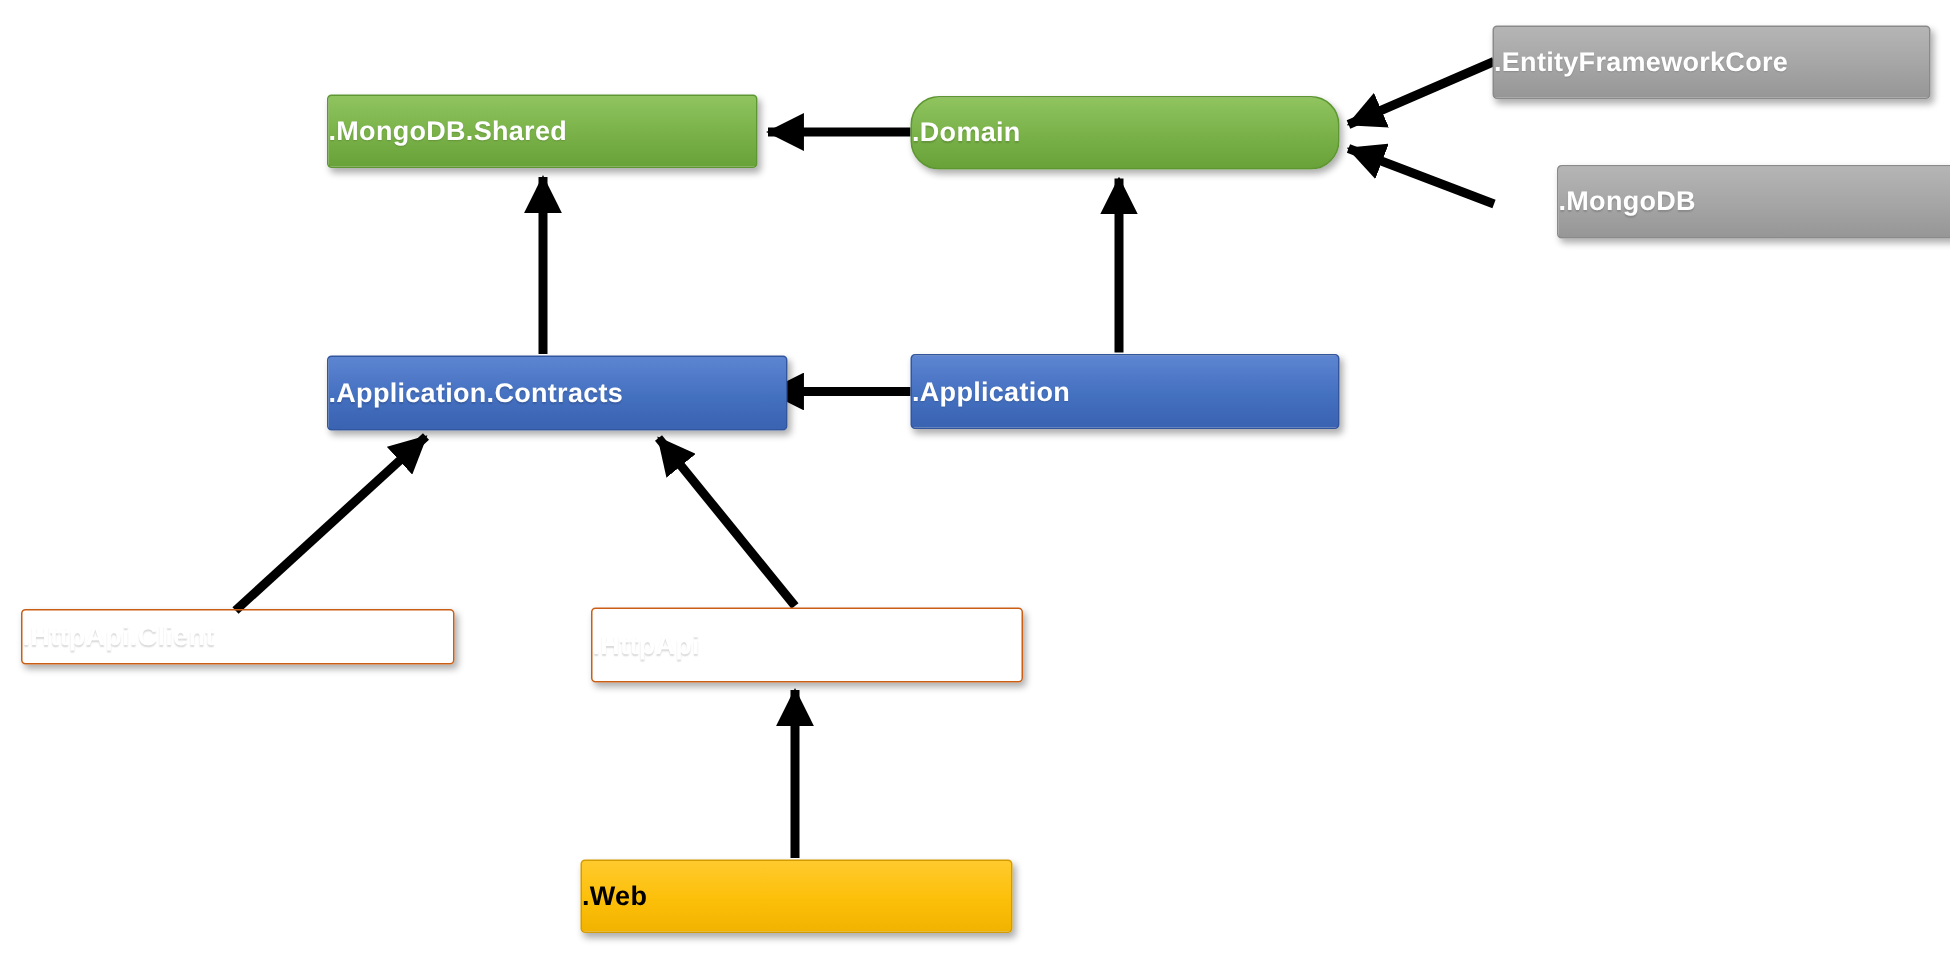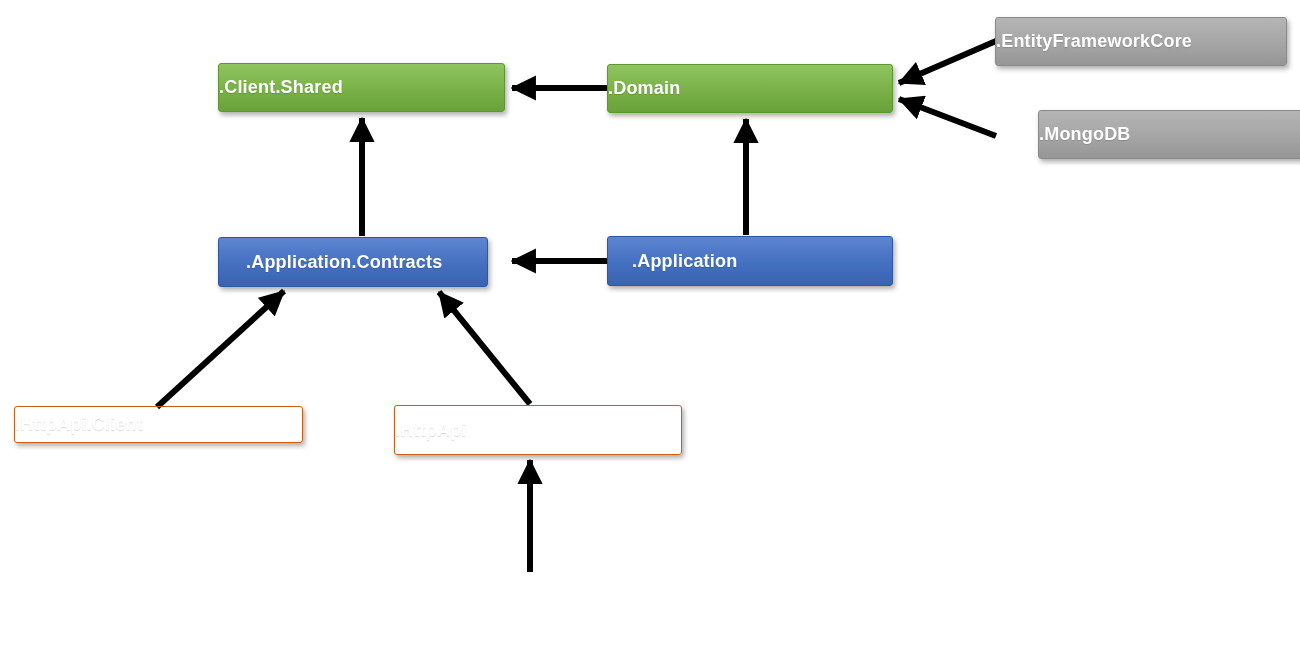--- a/index.html
+++ b/index.html
@@ -54,25 +54,25 @@
     border: 1px solid #d49c00;
     color: #000000;
     text-shadow: none;
   }
   .node.gray {
     background: linear-gradient(180deg, #b5b5b5 0%, #a5a5a5 55%, #969696 100%);
     border: 1px solid #8a8a8a;
   }
   
   #n-domain-shared      { left: 218px;  top: 63px;  width: 287px; height: 49px; }
-  #n-domain             { left: 607px;  top: 64px;  width: 286px; height: 49px; }
+  #n-domain             { left: 607px;  top: 64px;  width: 286px; height: 49px; border-radius: 19px; }
   #n-efcore             { left: 995px;  top: 17px;  width: 292px; height: 49px; }
   #n-mongodb            { left: 1038px;  top: 110px; width: 292px; height: 49px; }
-  #n-app-contracts      { left: 218px;  top: 237px; width: 270px; height: 50px; padding-left: 27px; }
-  #n-application        { left: 607px;  top: 236px; width: 286px; height: 50px; padding-left: 24px; }
+  #n-app-contracts      { left: 218px;  top: 237px; width: 307px; height: 50px; }
+  #n-application        { left: 607px;  top: 236px; width: 286px; height: 50px; }
   #n-httpapi-client     { left: 14px;   top: 406px; width: 289px; height: 37px; }
   #n-httpapi            { left: 394px;  top: 405px; width: 288px; height: 50px; }
   #n-web                { left: 387px;  top: 573px; width: 288px; height: 49px; }
 </style>
 </head>
 <body>
 
 <div class="canvas">
 
   <svg class="arrows" viewBox="0 0 1300 645" xmlns="http://www.w3.org/2000/svg">
@@ -86,21 +86,21 @@
     <line x1="746" y1="235" x2="746" y2="119" stroke="#000" stroke-width="6" marker-end="url(#arrowhead)"></line>
     <line x1="607" y1="261" x2="512" y2="261" stroke="#000" stroke-width="6" marker-end="url(#arrowhead)"></line>
     <line x1="996" y1="41" x2="899" y2="83" stroke="#000" stroke-width="6" marker-end="url(#arrowhead)"></line>
     <line x1="996" y1="136" x2="899" y2="99" stroke="#000" stroke-width="6" marker-end="url(#arrowhead)"></line>
     <line x1="157" y1="407" x2="284" y2="291" stroke="#000" stroke-width="6" marker-end="url(#arrowhead)"></line>
     <line x1="530" y1="404" x2="439" y2="292" stroke="#000" stroke-width="6" marker-end="url(#arrowhead)"></line>
     <line x1="530" y1="572" x2="530" y2="460" stroke="#000" stroke-width="6" marker-end="url(#arrowhead)"></line>
   </svg>
 
   <div class="node green" id="n-domain-shared">
-    <span>.Client.Shared</span>
+    <span>.MongoDB.Shared</span>
   </div>
 
   <div class="node green" id="n-domain">
     <span>.Domain</span>
   </div>
 
   <div class="node gray" id="n-efcore">
     <span>.EntityFrameworkCore</span>
   </div>
 
@@ -117,14 +117,17 @@
   </div>
 
   <div class="node orange" id="n-httpapi-client">
     <span>.HttpApi.Client</span>
   </div>
 
   <div class="node orange" id="n-httpapi">
     <span>.HttpApi</span>
   </div>
 
+  <div class="node yellow" id="n-web">
+    <span>.Web</span>
+  </div>
 
 </div>
 
 </body></html>

